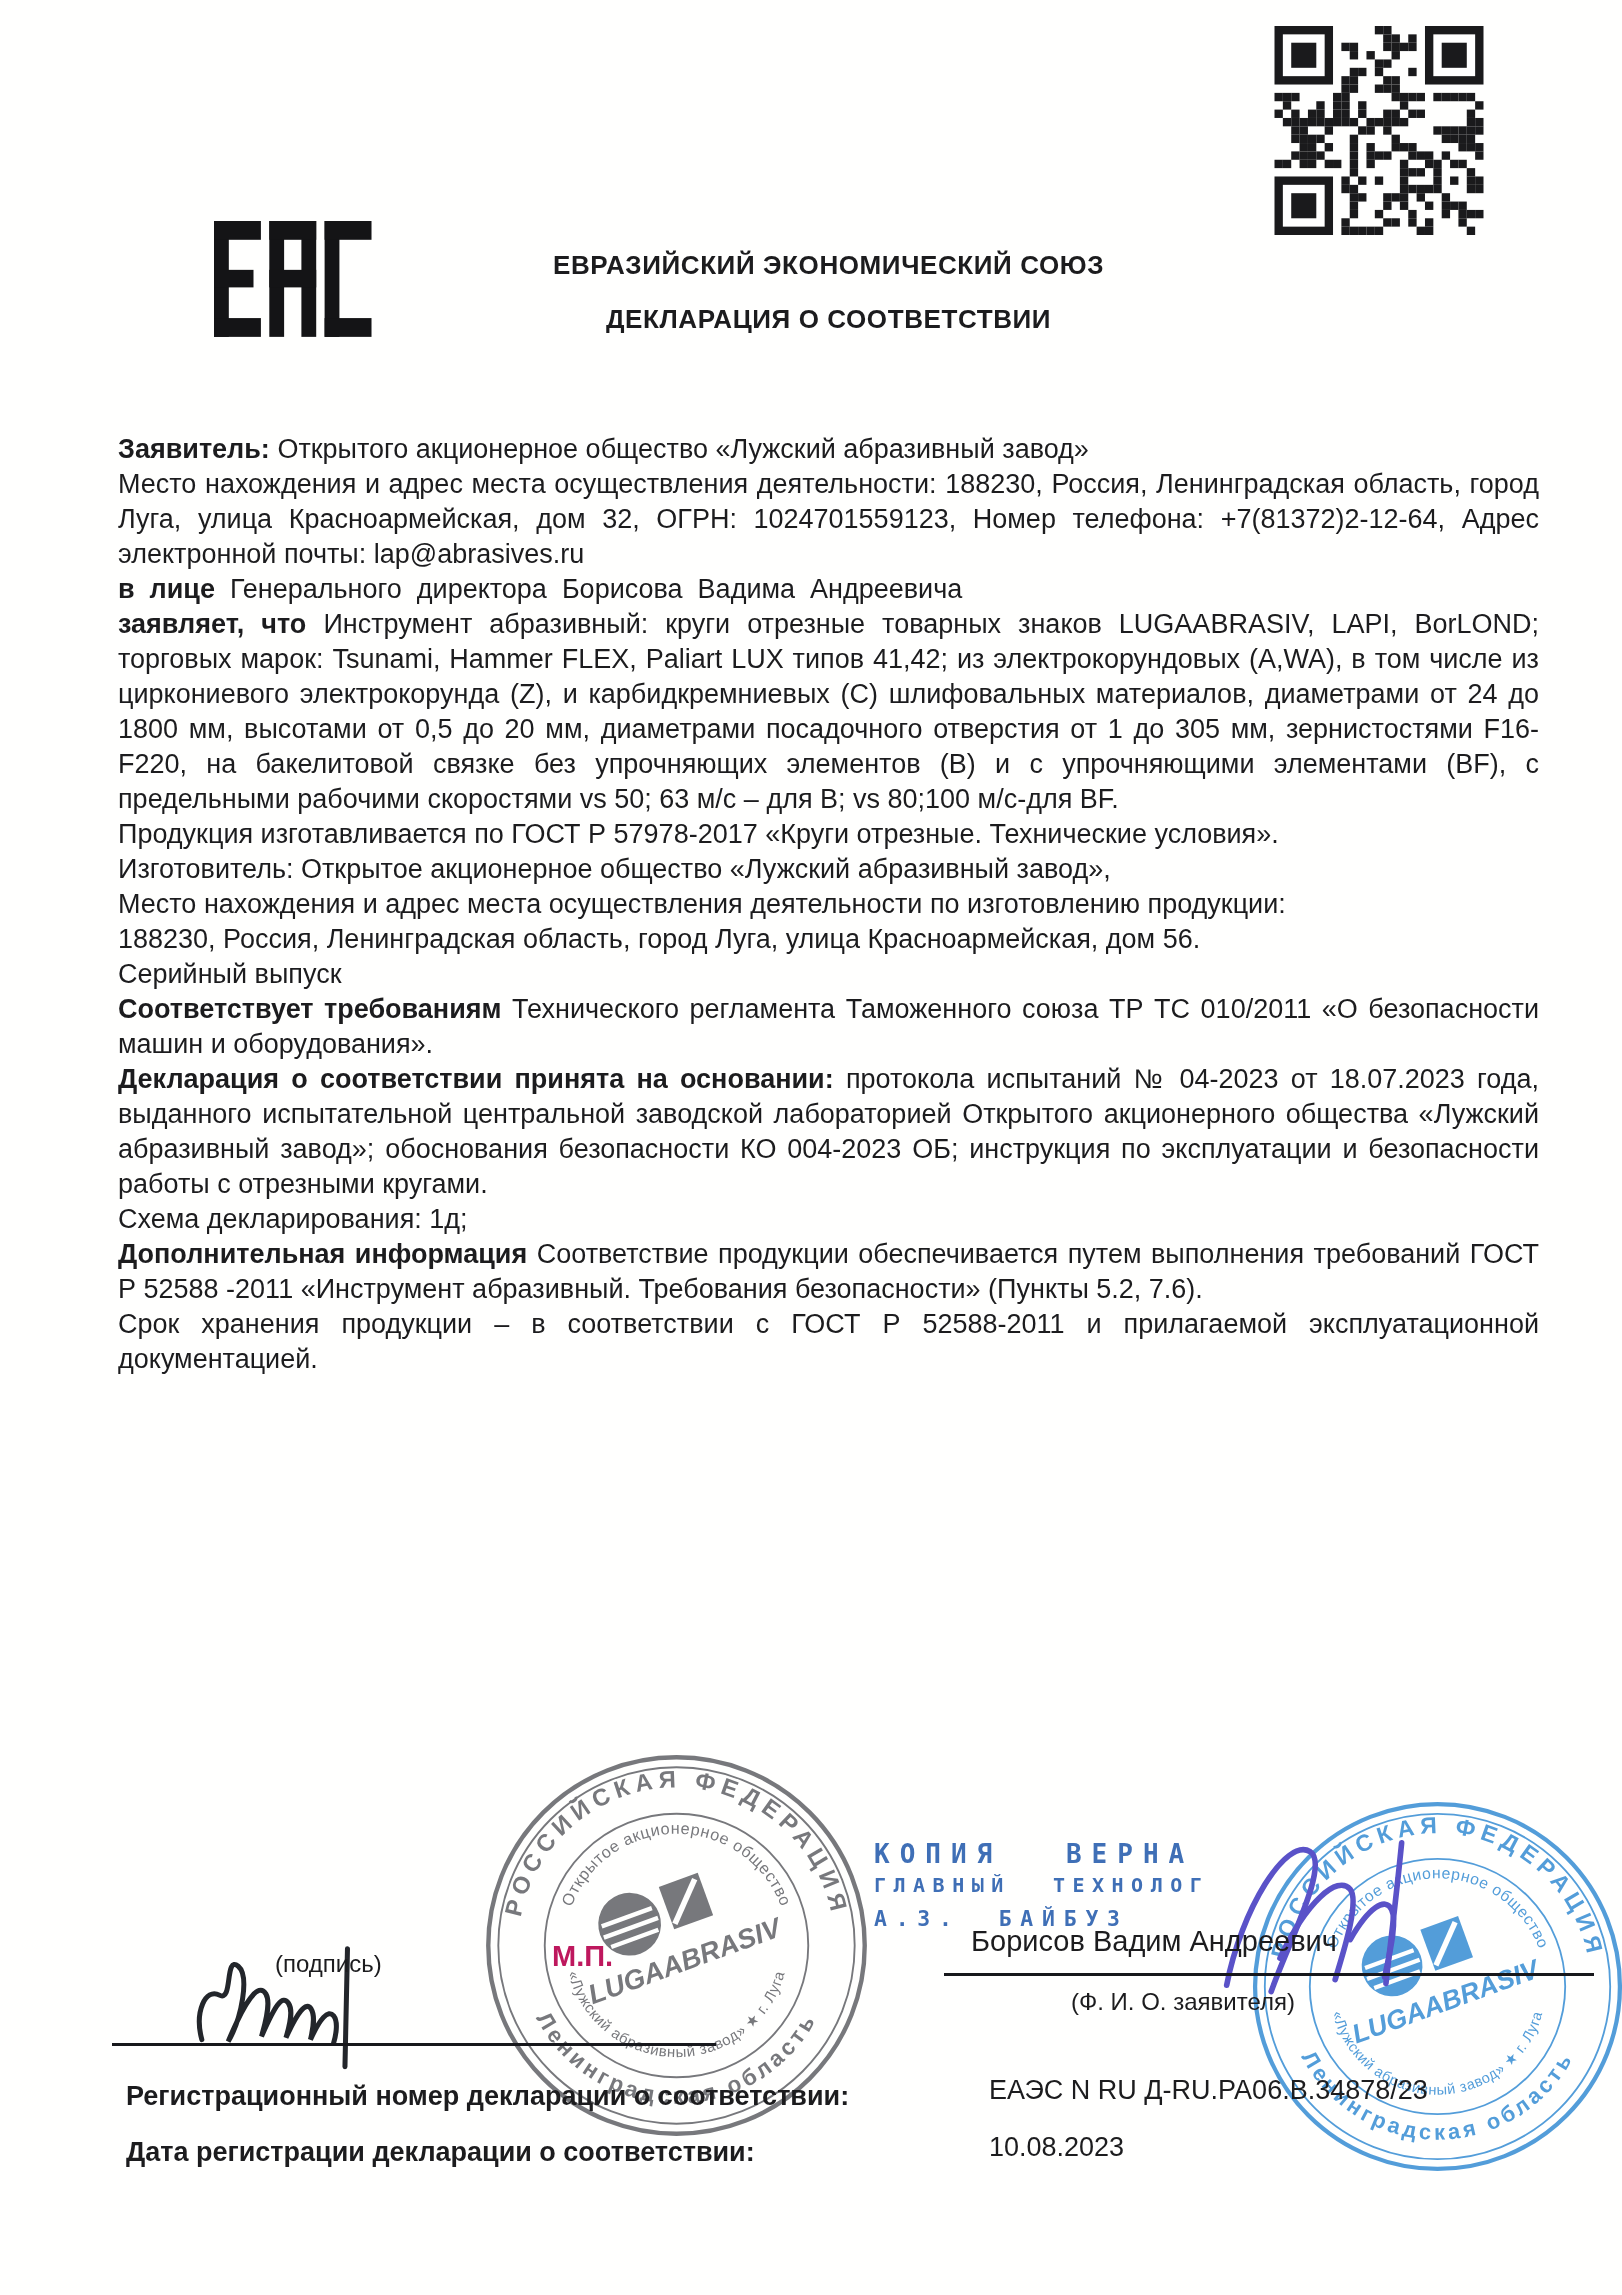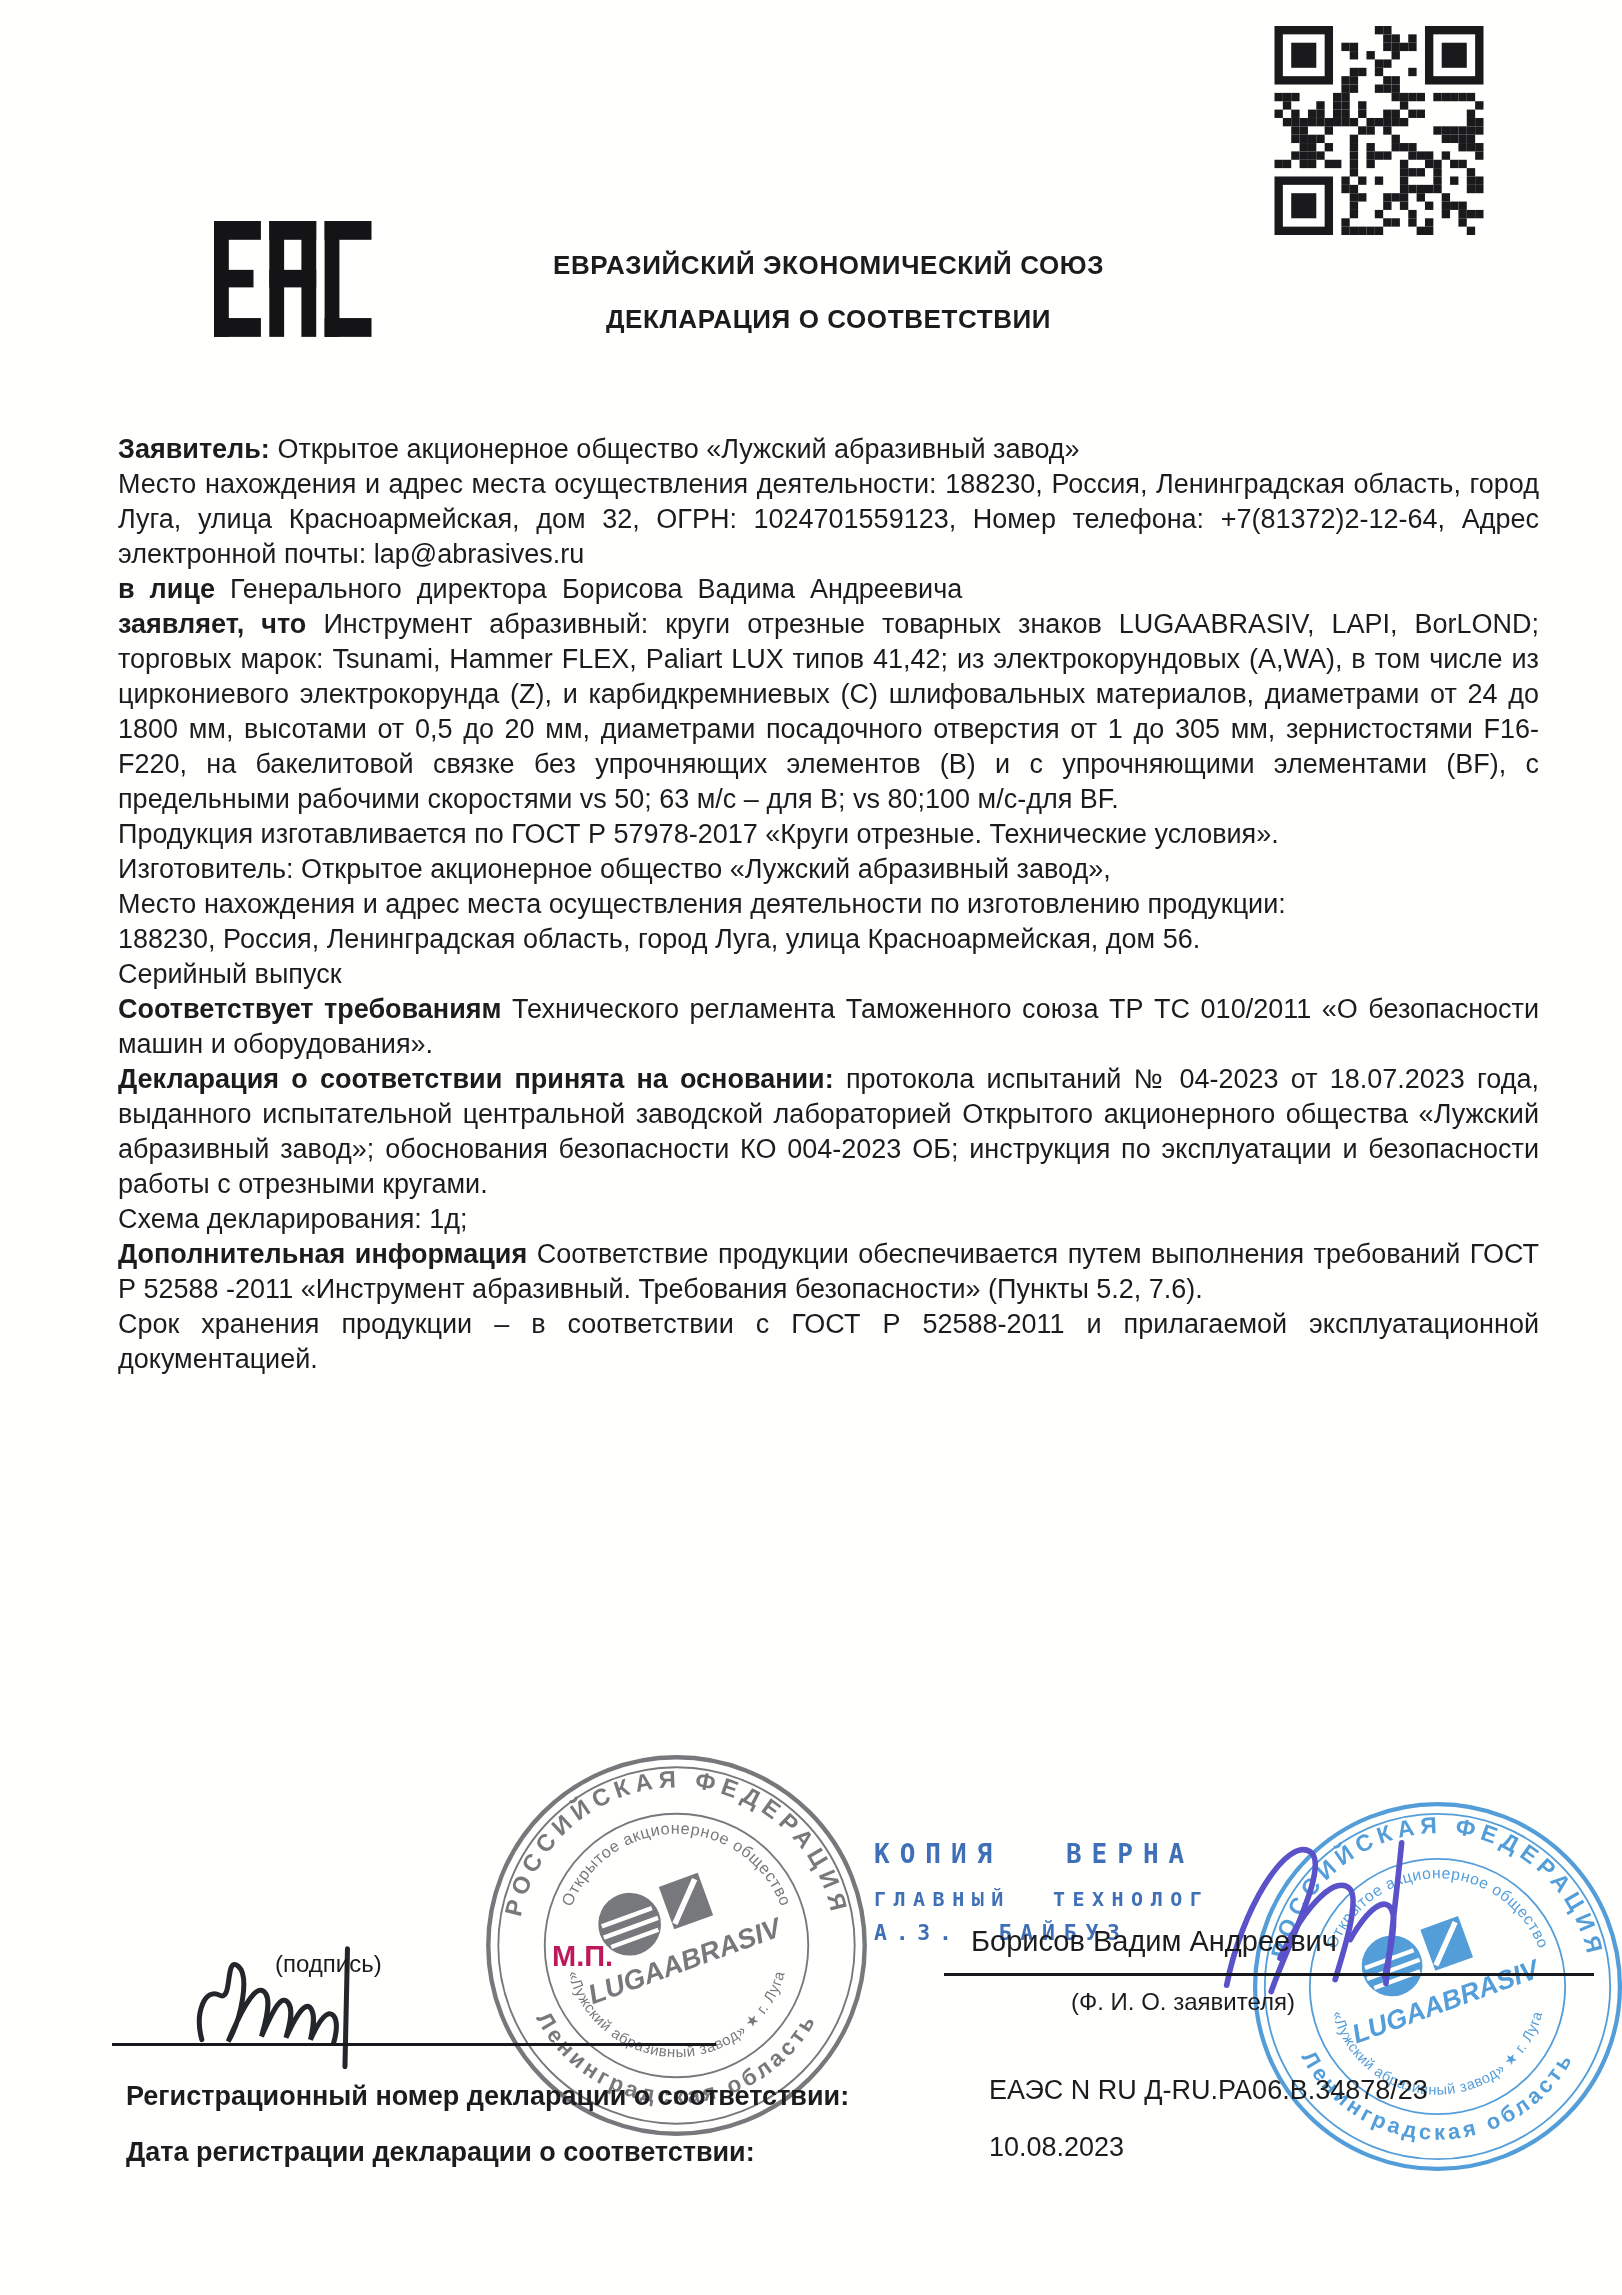--- a/index.html
+++ b/index.html
@@ -32,21 +32,21 @@
   .mt5 { margin-top:38px; }
   .wide { word-spacing:7.5px; }
 
   
   .stamp-black { position:absolute; left:482px; top:1751px; opacity:.82; }
   .stamp-blue  { position:absolute; left:1249px; top:1798px; opacity:.9; }
   .copy-stamp { position:absolute; left:874px; top:1839px; width:377px; text-align:left;
                 color:#2f63b0; font-weight:bold; opacity:.92;
                 font-family:"DejaVu Sans Mono", monospace; }
   .cs1 { font-size:26px; letter-spacing:10px; word-spacing:38px; }
-  .cs2 { font-size:20px; letter-spacing:7.5px; word-spacing:22.6px; margin-top:18px; }
+  .cs2 { font-size:20px; letter-spacing:7.5px; word-spacing:22.6px; margin-top:4px; }
   .cs3 { font-size:21.4px; letter-spacing:8.8px; word-spacing:16.3px; margin-top:8.8px; }
   .sig-black { position:absolute; left:183px; top:1917px; }
   .sig-blue  { position:absolute; left:1192px; top:1794px; }
   .sign-line { position:absolute; left:112px; top:2043px; width:604px; height:3.1px; background:#17181c; }
   .sign-caption { position:absolute; left:275px; top:1950px; font-size:24px; }
   .mp-label { position:absolute; left:552px; top:1940px; font-size:29px; font-weight:bold; color:#be185d; }
   .fio-name { position:absolute; left:971px; top:1925px; font-size:29px; }
   .fio-line { position:absolute; left:944px; top:1973px; width:650px; height:3.1px; background:#17181c; }
   .fio-caption { position:absolute; left:1071px; top:1988px; font-size:24px; }
 
@@ -306,21 +306,21 @@
       </g>
     </svg>
   </div>
 
   <div class="titles">
     <div>ЕВРАЗИЙСКИЙ ЭКОНОМИЧЕСКИЙ СОЮЗ</div>
     <div class="title2">ДЕКЛАРАЦИЯ О СООТВЕТСТВИИ</div>
   </div>
 
   <div class="content">
-    <p><span class="b">Заявитель:</span> <span>Открытое акционерное общество «Лужский абразивный завод»</span><br>
+    <p><span class="b">Заявитель:</span> <span>Открытого акционерное общество «Лужский абразивный завод»</span><br>
       <span>Место нахождения и адрес места осуществления деятельности: 188230, Россия, Ленинградская область, город Луга, улица Красноармейская, дом 32, ОГРН: 1024701559123, Номер телефона: +7(81372)2-12-64, Адрес электронной почты: lap@abrasives.ru</span></p>
 
     <p class="mt1 wide"><span class="b">в лице</span> <span>Генерального директора Борисова Вадима Андреевича</span></p>
 
     <p class="mt2"><span class="b">заявляет, что</span> <span>Инструмент абразивный: круги отрезные товарных знаков LUGAABRASIV, LAPI, BorLOND; торговых марок: Tsunami, Hammer FLEX, Paliart LUX типов 41,42; из электрокорундовых (A,WA), в том числе из циркониевого электрокорунда (Z), и карбидкремниевых (C) шлифовальных материалов, диаметрами от 24 до 1800 мм, высотами от 0,5 до 20 мм, диаметрами посадочного отверстия от 1 до 305 мм, зернистостями F16-F220, на бакелитовой связке без упрочняющих элементов (В) и с упрочняющими элементами (BF), с предельными рабочими скоростями vs 50; 63 м/с – для В; vs 80;100 м/с-для BF.</span></p>
 
     <p class="mt3">Продукция изготавливается по ГОСТ Р 57978-2017 «Круги отрезные. Технические условия».</p>
 
     <p class="mt2">
       <span>Изготовитель: Открытое акционерное общество «Лужский абразивный завод»,</span><br>

